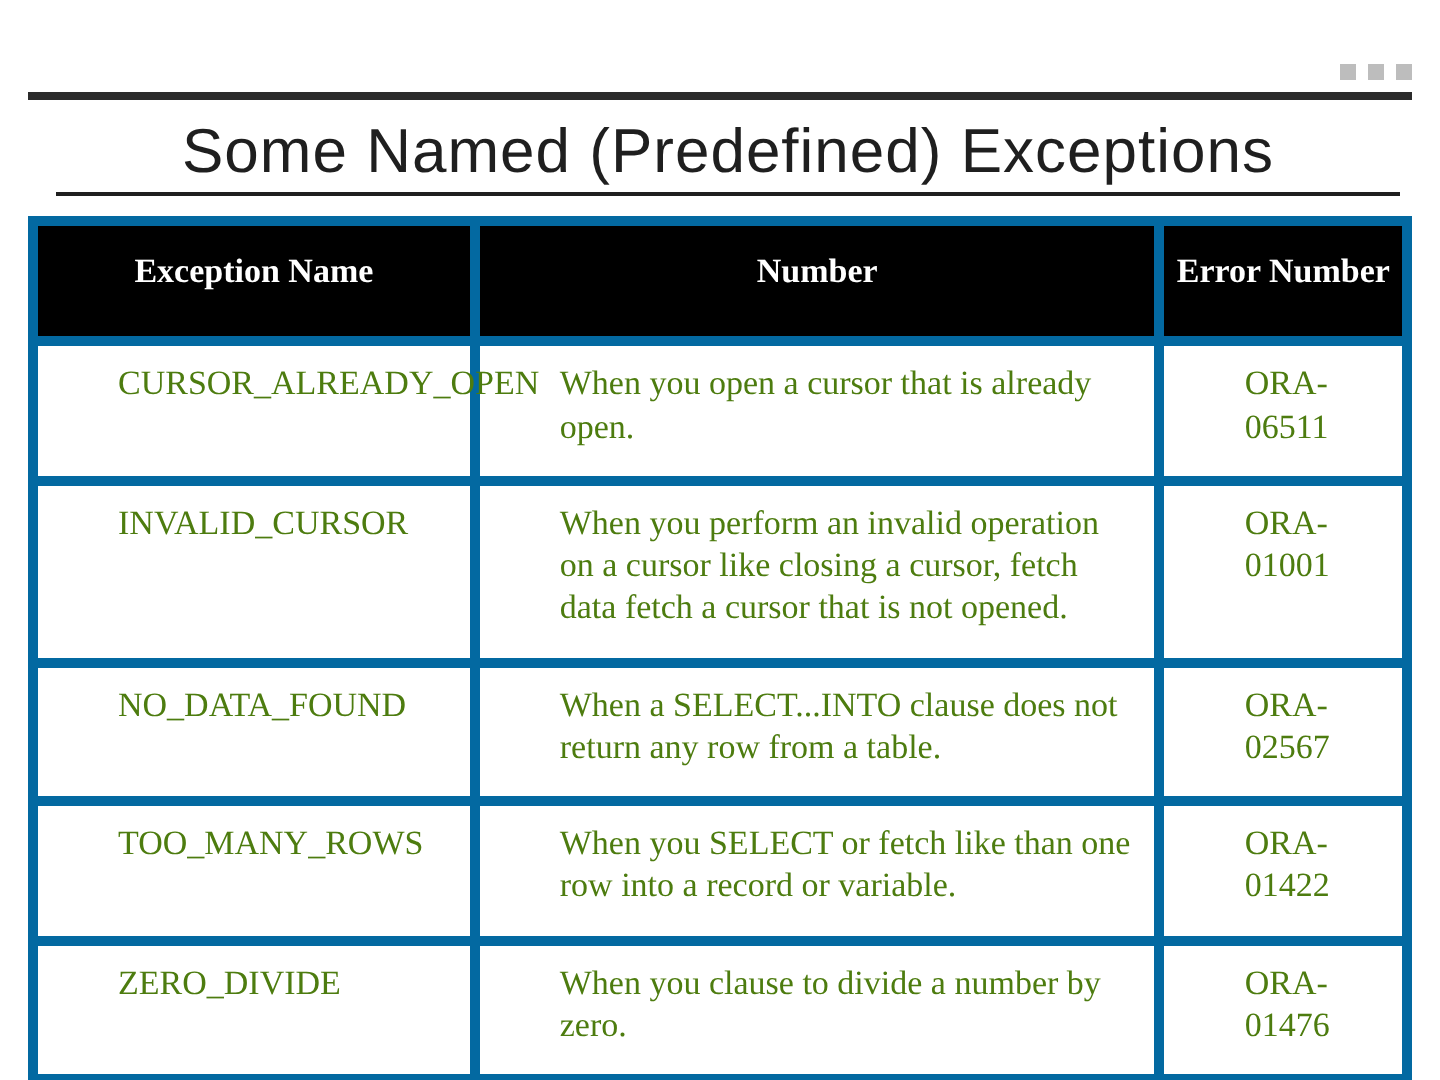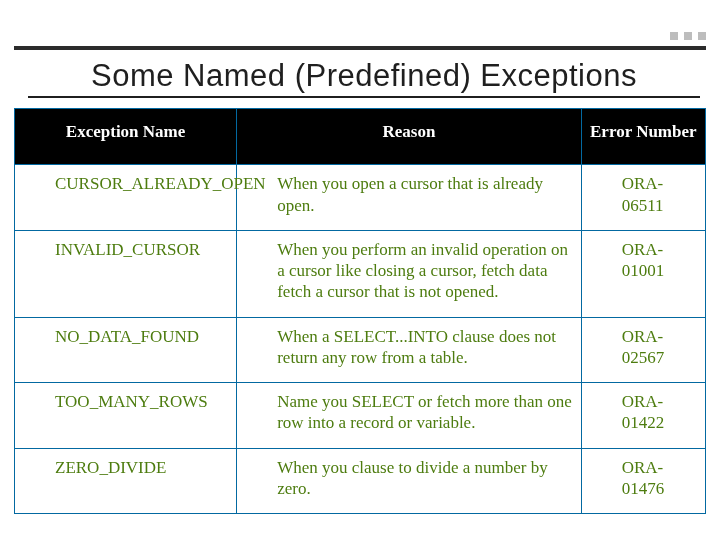--- a/index.html
+++ b/index.html
@@ -49,21 +49,21 @@
     padding-bottom: 2px;
     text-align: center;
   }
   table.exc {
     border-collapse: collapse;
     width: calc(100% - 28px);
     margin: 0 14px 0 14px;
     table-layout: fixed;
   }
   table.exc th, table.exc td {
-    border: 1px solid #0369a1;
+    border: 5px solid #0369a1;
     padding: 8px 8px 14px 8px;
     vertical-align: top;
     font-size: 17px;
     line-height: 1.25;
   }
   table.exc th {
     background: #000000;
     color: #ffffff;
     font-family: 'Times New Roman', Times, serif;
     font-weight: 700;
@@ -96,21 +96,21 @@
 
   <table class="exc">
     <colgroup>
       <col class="c1">
         <col class="c2">
         <col class="c3">
     </colgroup>
     <thead>
       <tr>
         <th>Exception Name</th>
-        <th>Reason</th>
+        <th>Number</th>
         <th>Error Number</th>
       </tr>
     </thead>
     <tbody>
       <tr>
         <td>CURSOR_ALREADY_OPEN</td>
         <td>When you open a cursor that is already open.</td>
         <td>ORA-06511</td>
       </tr>
       <tr>
@@ -118,21 +118,21 @@
         <td>When you perform an invalid operation on a cursor like closing a cursor, fetch data fetch a cursor that is not opened.</td>
         <td>ORA-01001</td>
       </tr>
       <tr>
         <td>NO_DATA_FOUND</td>
         <td>When a SELECT...INTO clause does not return any row from a table.</td>
         <td>ORA-02567</td>
       </tr>
       <tr>
         <td>TOO_MANY_ROWS</td>
-        <td>Name you SELECT or fetch more than one row into a record or variable.</td>
+        <td>When you SELECT or fetch like than one row into a record or variable.</td>
         <td>ORA-01422</td>
       </tr>
       <tr>
         <td>ZERO_DIVIDE</td>
         <td>When you clause to divide a number by zero.</td>
         <td>ORA-01476</td>
       </tr>
     </tbody>
   </table>
 

